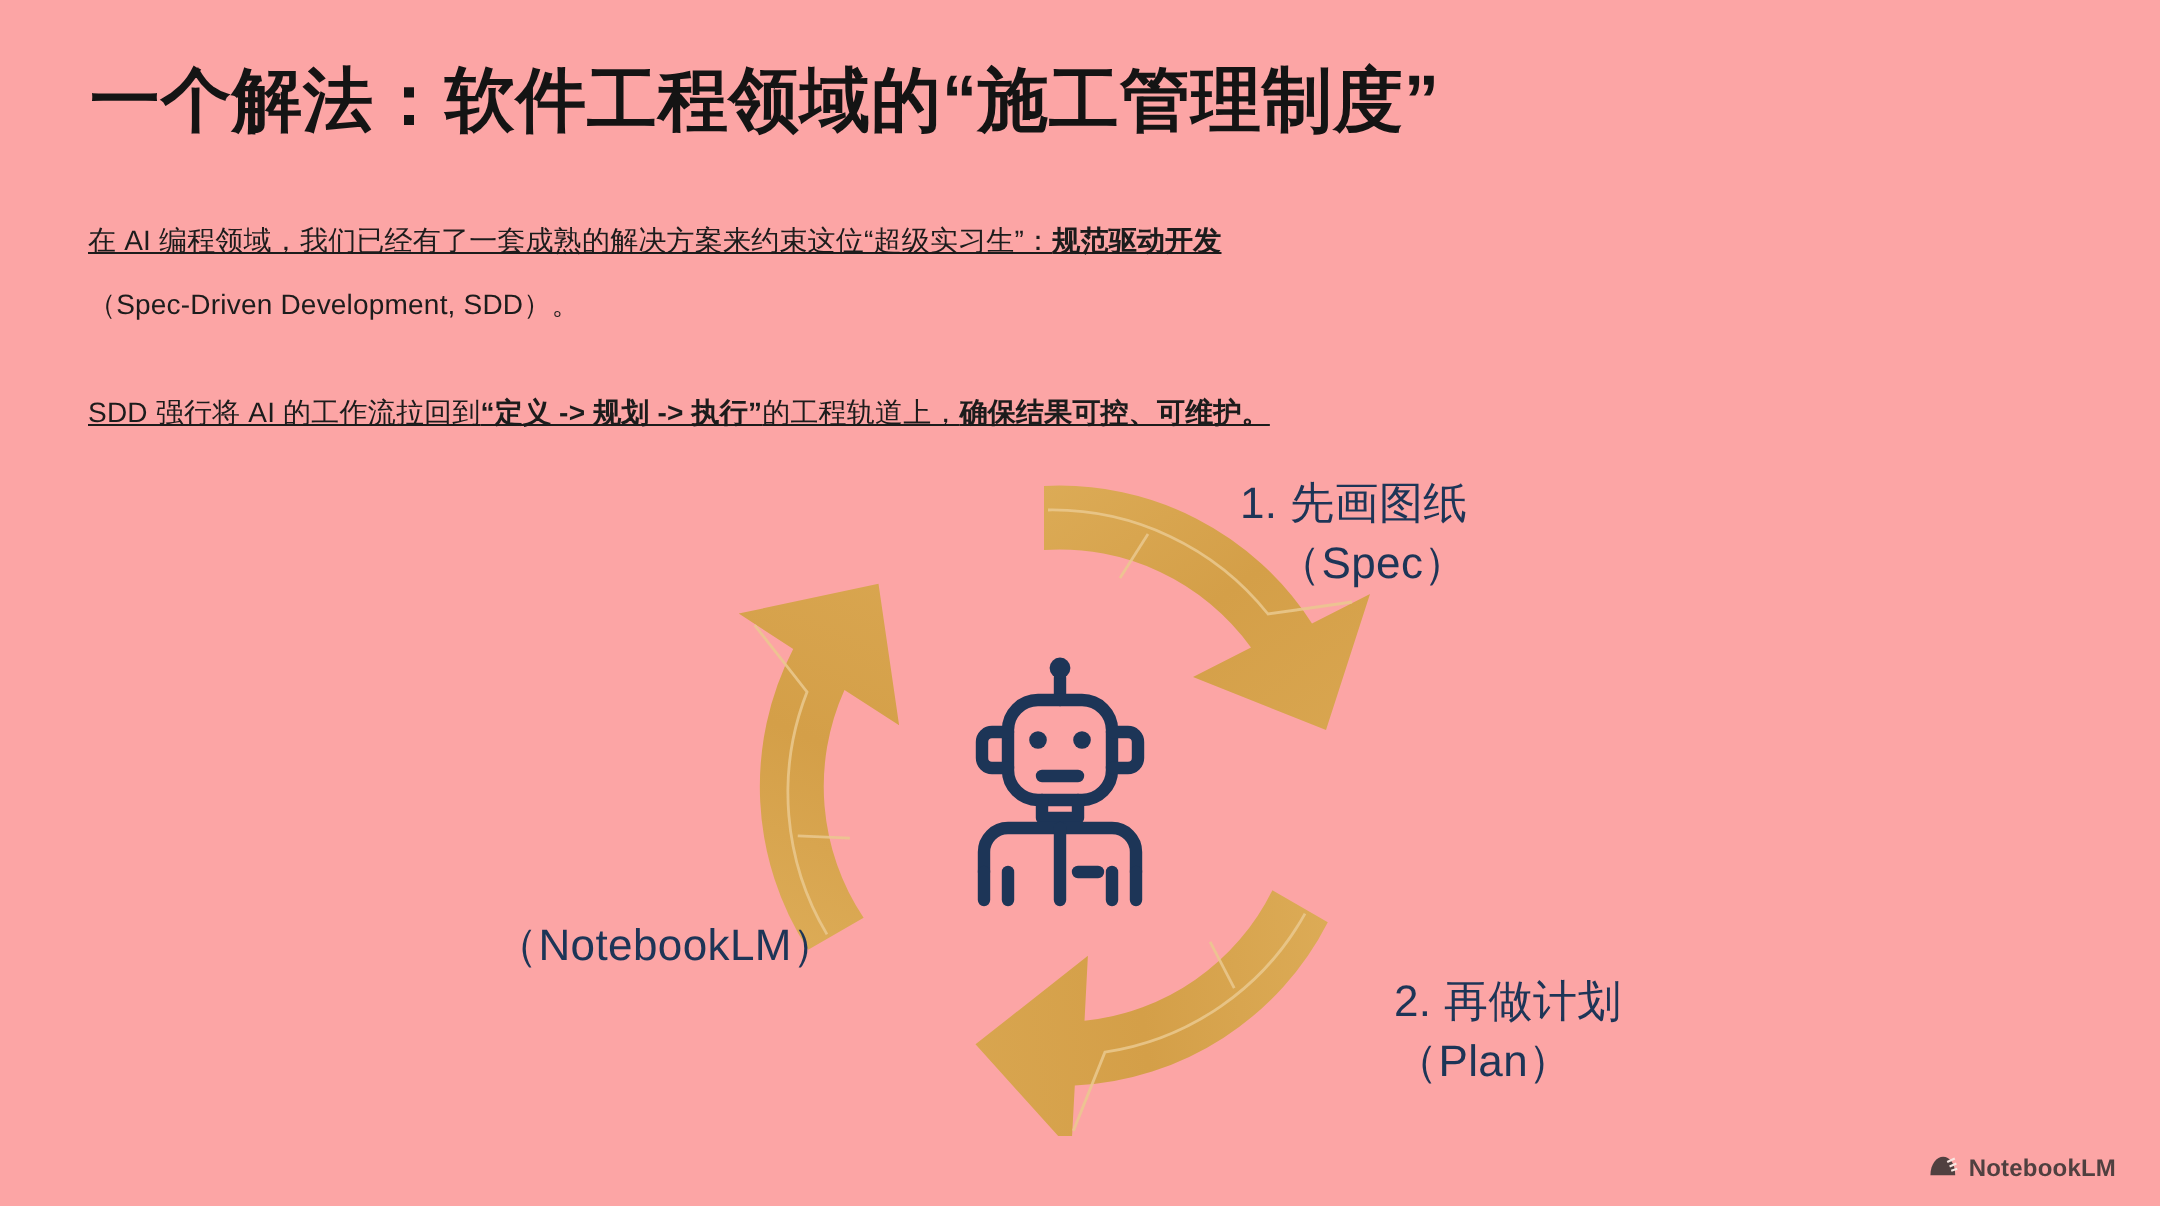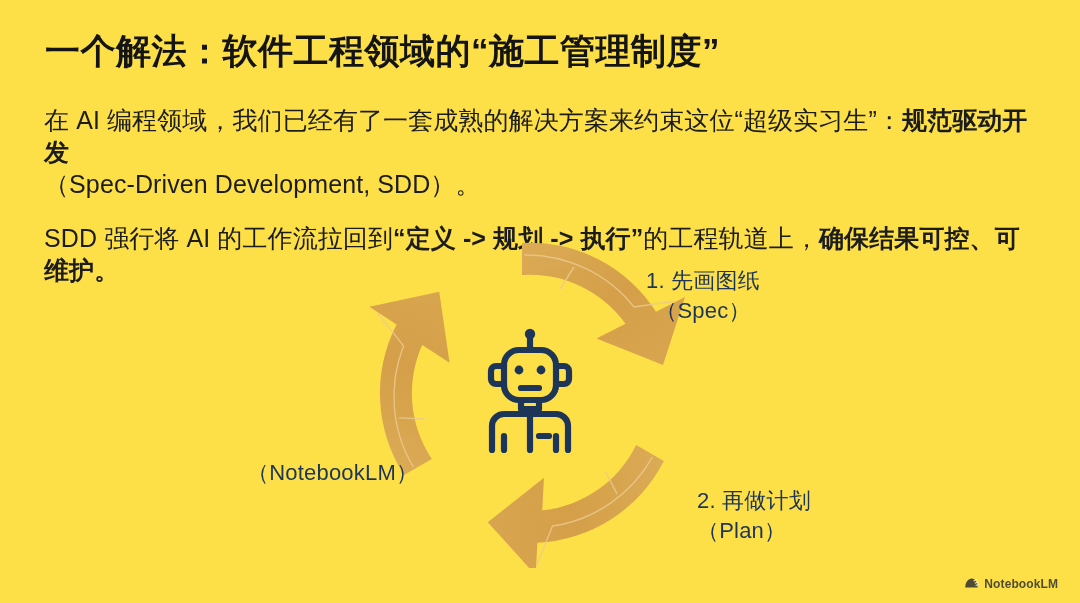--- a/index.html
+++ b/index.html
@@ -12,21 +12,21 @@
     background: #f7f5ef;
     font-family: "Liberation Sans", "DejaVu Sans", sans-serif;
     overflow: hidden;
     position: relative;
     color: #141414;
   }
   .slide {
     position: relative;
     width: 1080px;
     height: 603px;
-    background: #fde047;
+    background: #fca5a5;
     overflow: hidden;
   }
 
   
   .title {
     position: absolute;
     left: 45px;
     top: 30px;
     font-size: 35px;
     font-weight: 700;
@@ -37,24 +37,25 @@
   }
 
   
   .body-block {
     position: absolute;
     left: 44px;
     top: 104px;
     width: 1000px;
   }
   .para {
-    font-size: 25px;
+    font-size: 14px;
     line-height: 32px;
     color: #1c1c1c;
     letter-spacing: 0.1px;
+    text-decoration: underline;
   }
   .para.p1 { margin: 0; }
   .para.p2 { margin: 22px 0 16px 0; }
   .para b { font-weight: 700; }
   .indent { display: inline-block; }
 
   
   .diagram {
     position: absolute;
     left: 300px;
@@ -73,21 +74,21 @@
     position: absolute;
     color: #1d3557;
     font-size: 22px;
     line-height: 30px;
     text-align: center;
     letter-spacing: 0.2px;
     white-space: nowrap;
   }
   .step-label .l1 { display: block; }
   .step-label .l2 { display: block; }
-  #step-1 { left: 620px; top: 266px; text-align: center; margin-left: 26px; }
+  #step-1 { left: 620px; top: 237px; text-align: right; }
   #step-2 { left: 697px; top: 458px; text-align: left; margin-top: 28px; }
   #step-3 { left: 247px; top: 458px; text-align: left; }
 
   
   .watermark {
     position: absolute;
     right: 22px;
     bottom: 12px;
     display: flex;
     align-items: flex-start;

